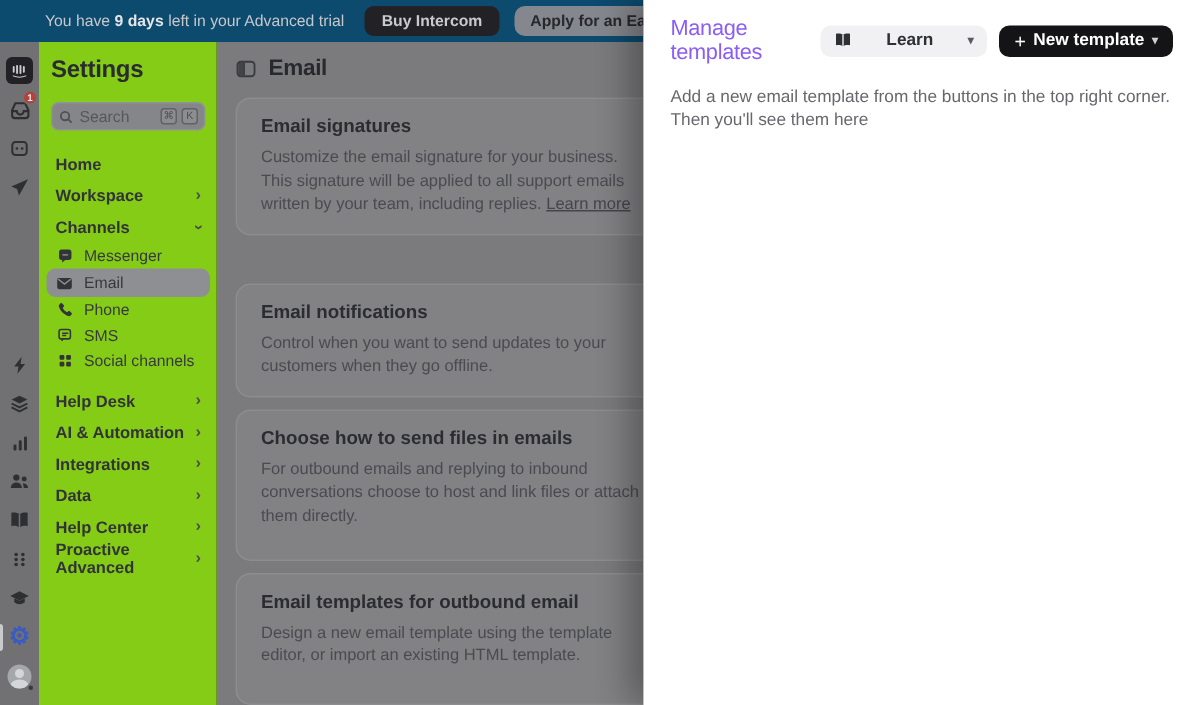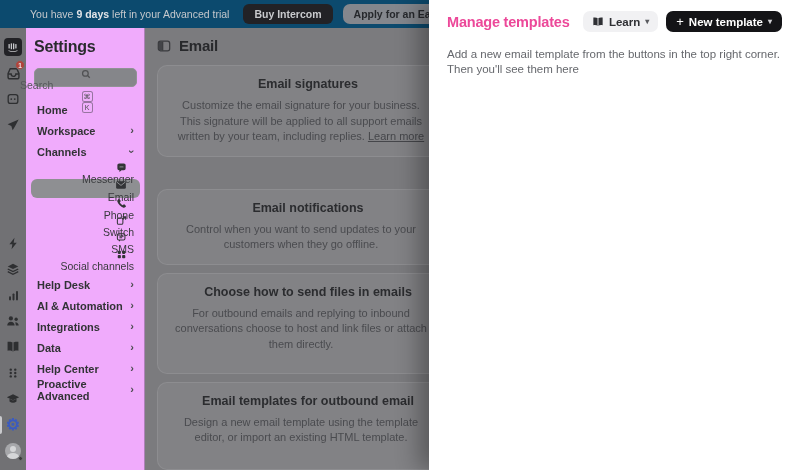--- a/index.html
+++ b/index.html
@@ -22,55 +22,55 @@
   .rail-spacer { flex:1; }
   .badge { position:absolute; top:-2px; right:1px; min-width:10px; height:10px; border-radius:5px; background:#b0443c; color:#e8e9eb; font-size:6.5px; font-weight:bold; line-height:10px; text-align:center; border:1.5px solid #717174; padding:0 1px; }
   .rail-gear { color:#3b5bbf; font-size:16px; line-height:16px; font-weight:bold; }
   .gear-indicator { position:absolute; left:0; top:2px; width:2px; height:18px; background:#c9cacd; border-radius:0 2px 2px 0; }
   .avatar { position:relative; width:16px; height:16px; border-radius:50%; background:#a6a7aa; overflow:hidden; cursor:pointer; }
   .avatar .head { position:absolute; left:5px; top:3px; width:6px; height:6px; border-radius:50%; background:#d5d6d8; }
   .avatar .bodyp { position:absolute; left:2px; top:10px; width:12px; height:8px; border-radius:50%; background:#d5d6d8; }
   .avatar-dot { position:absolute; right:-1px; bottom:-1px; width:5px; height:5px; border-radius:50%; background:#3a3a3c; border:1px solid #717174; }
 
   
-  .sidenav { position:absolute; left:26px; top:28px; width:119px; height:442px; background:#f0abfc; border-right:1px solid rgba(50,50,55,.35); padding:8px 7px 0 8px; }
+  .sidenav { position:absolute; left:26px; top:28px; width:119px; height:442px; background:#84cc16; border-right:1px solid rgba(50,50,55,.35); padding:8px 7px 0 8px; }
   .sidenav h1 { font-size:16px; font-weight:bold; color:#2a2b2e; letter-spacing:-.2px; margin:2px 0 12px; }
   .search { display:flex; align-items:center; height:19px; background:#85868a; border:1px solid #92939("");
   }
-  .search { display:flex; align-items:center; height:19px; background:#85868a; border:1px solid #919295; border-radius:5px; padding:0 4px;flex-direction:column; }
+  .search { display:flex; align-items:center; height:19px; background:#85868a; border:1px solid #919295; border-radius:5px; padding:0 4px; }
   .search svg { flex:none; color:#505153; }
   .search input { flex:1; min-width:0; border:none; background:transparent; outline:none; font-size:10.5px; color:#3f4043; padding:0 0 0 4px; font-family:"Liberation Sans", sans-serif; }
   .search input::placeholder { color:#55575a; }
   .keycap { flex:none; width:11px; height:11px; border:1px solid rgba(45,45,50,.45); border-radius:2.5px; color:#4e4f52; font-size:7px; line-height:10px; text-align:center; margin-left:3px; background:rgba(255,255,255,.06); }
 
   .navlist { margin-top:12px; }
   .nav-row { display:flex; align-items:center; height:21px; font-size:11px; font-weight:bold; color:#323336; border-radius:6px; cursor:pointer; padding:0 3px; }
   .nav-row .lbl { flex:1; }
   .chev { color:#4b4c4f; font-size:11px; font-weight:bold; line-height:1; }
   .chev.down { display:inline-block; transform:rotate(90deg); }
-  .nav-child { display:flex; align-items:flex-end; height:17px; font-size:10.5px; font-weight:normal; color:#38393c; border-radius:6px; cursor:pointer; padding:0 3px;flex-direction:column; }
+  .nav-child { display:flex; align-items:center; height:17px; font-size:10.5px; font-weight:normal; color:#38393c; border-radius:6px; cursor:pointer; padding:0 3px; }
   .nav-child .cicon { width:12px; height:12px; margin-right:7px; color:#333437; display:flex; align-items:center; justify-content:center; font-size:11px; line-height:1; }
   .nav-child.selected { background:#8e8f92; margin:0 -3px; padding:0 6px; height:19px; }
   .nav-gap { height:8px; }
 
   
   .main { position:absolute; left:146px; top:28px; width:283px; height:442px; background:#7b7b7e; padding:9px 0 0 11px; overflow:hidden; }
   .main-head { display:flex; align-items:center; gap:8px; margin-bottom:11px; color:#3a3b3e; }
   .main-head .title { font-size:15px; font-weight:bold; color:#28292c; letter-spacing:-.2px; }
-  .card { background:#828285; border:1px solid rgba(255,255,255,.09); border-radius:10px; padding:11px 16px; margin:0 -30px 8px 0;text-align:center; }
+  .card { background:#828285; border:1px solid rgba(255,255,255,.09); border-radius:10px; padding:11px 16px; margin:0 -30px 8px 0; }
   .card h3 { font-size:12.5px; font-weight:bold; color:#2b2c2f; margin-bottom:7px; }
   .card p { font-size:11px; line-height:15.5px; color:#4a4b4f; width:254px; }
   .card a { color:#45464a; text-decoration:underline; cursor:pointer; }
   .c1 { min-height:80px; } .c2 { min-height:57px;margin-top:32px; } .c3 { min-height:101px; } .c4 { min-height:88px; }
 
   
   .panel { position:absolute; left:429px; top:0; width:371px; height:470px; background:#ffffff; box-shadow:-10px 0 22px rgba(0,0,0,.32); padding:11px 18px; }
   .panel-head { display:flex; align-items:center; }
-  .panel-head h2 { font-size:14.5px; font-weight:bold; color:#ec4899; letter-spacing:-.2px; flex:1; }
-  .btn-learn { display:flex; align-items:center; gap:5px; height:21px; background:#f1f1f3; border:none; border-radius:7px; padding:0 9px; font-size:11.5px; font-weight:bold; color:#2f3034; cursor:pointer; font-family:"Liberation Sans", sans-serif; }
+  .panel-head h2 { font-size:14.5px; font-weight:normal; color:#8b5cf6; letter-spacing:-.2px; flex:1; }
+  .btn-learn { display:flex; align-items:center; gap:23px; height:21px; background:#f1f1f3; border:none; border-radius:7px; padding:0 9px; font-size:11.5px; font-weight:bold; color:#2f3034; cursor:pointer; font-family:"Liberation Sans", sans-serif; }
   .btn-new { display:flex; align-items:center; gap:5px; height:21px; background:#141417; border:none; border-radius:7px; padding:0 10px; margin-left:8px; font-size:11.5px; font-weight:bold; color:#ffffff; cursor:pointer; font-family:"Liberation Sans", sans-serif; }
   .btn-new .plus { font-size:13px; font-weight:normal; line-height:1; }
   .caret { font-size:8px; line-height:1; }
   .btn-learn .caret { color:#5a5b5f; }
   .btn-new .caret { color:#d0d0d4; }
   .panel-empty { margin-top:15px; font-size:11.5px; color:#66686d; line-height:15px; }
 </style>
 </head>
 <body>
 
@@ -228,29 +228,20 @@
           <span class="cicon">
             <svg width="11" height="11" viewBox="0 0 16 16" fill="currentColor">
                 <path d="M4.8 1.8 6.6 3.6c.4.4.4 1 0 1.4L5.5 6.1c.9 1.9 2.5 3.5 4.4 4.4l1.1-1.1c.4-.4 1-.4 1.4 0l1.8 1.8c.4.4.4 1 0 1.4l-1 1c-.6.6-1.5.8-2.3.5C7 12.9 3.1 9 1.9 5.1c-.3-.8-.1-1.7.5-2.3l1-1c.4-.4 1-.4 1.4 0Z"></path>
               </svg>
           </span>
           <span class="lbl">Phone</span>
         </div>
         <div class="nav-child">
           <span class="cicon">
             <svg width="11" height="11" viewBox="0 0 16 16" fill="none" stroke="currentColor" stroke-width="1.5">
-                <rect x="2" y="4.5" width="8" height="9" rx="2"></rect>
-                <path d="M9.5 2.5H14V7M13.7 2.8 9.8 6.7"></path>
-              </svg>
-          </span>
-          <span class="lbl">Switch</span>
-        </div>
-        <div class="nav-child">
-          <span class="cicon">
-            <svg width="11" height="11" viewBox="0 0 16 16" fill="none" stroke="currentColor" stroke-width="1.5">
                 <rect x="2" y="2.5" width="11" height="9" rx="2"></rect>
                 <path d="M5 13.5 5 11.5M5 6h6M5 8.3h4"></path>
               </svg>
           </span>
           <span class="lbl">SMS</span>
         </div>
         <div class="nav-child">
           <span class="cicon">
             <svg width="11" height="11" viewBox="0 0 16 16" fill="currentColor">
                 <rect x="2.5" y="2.5" width="4.6" height="4.6" rx="1.2"></rect>

